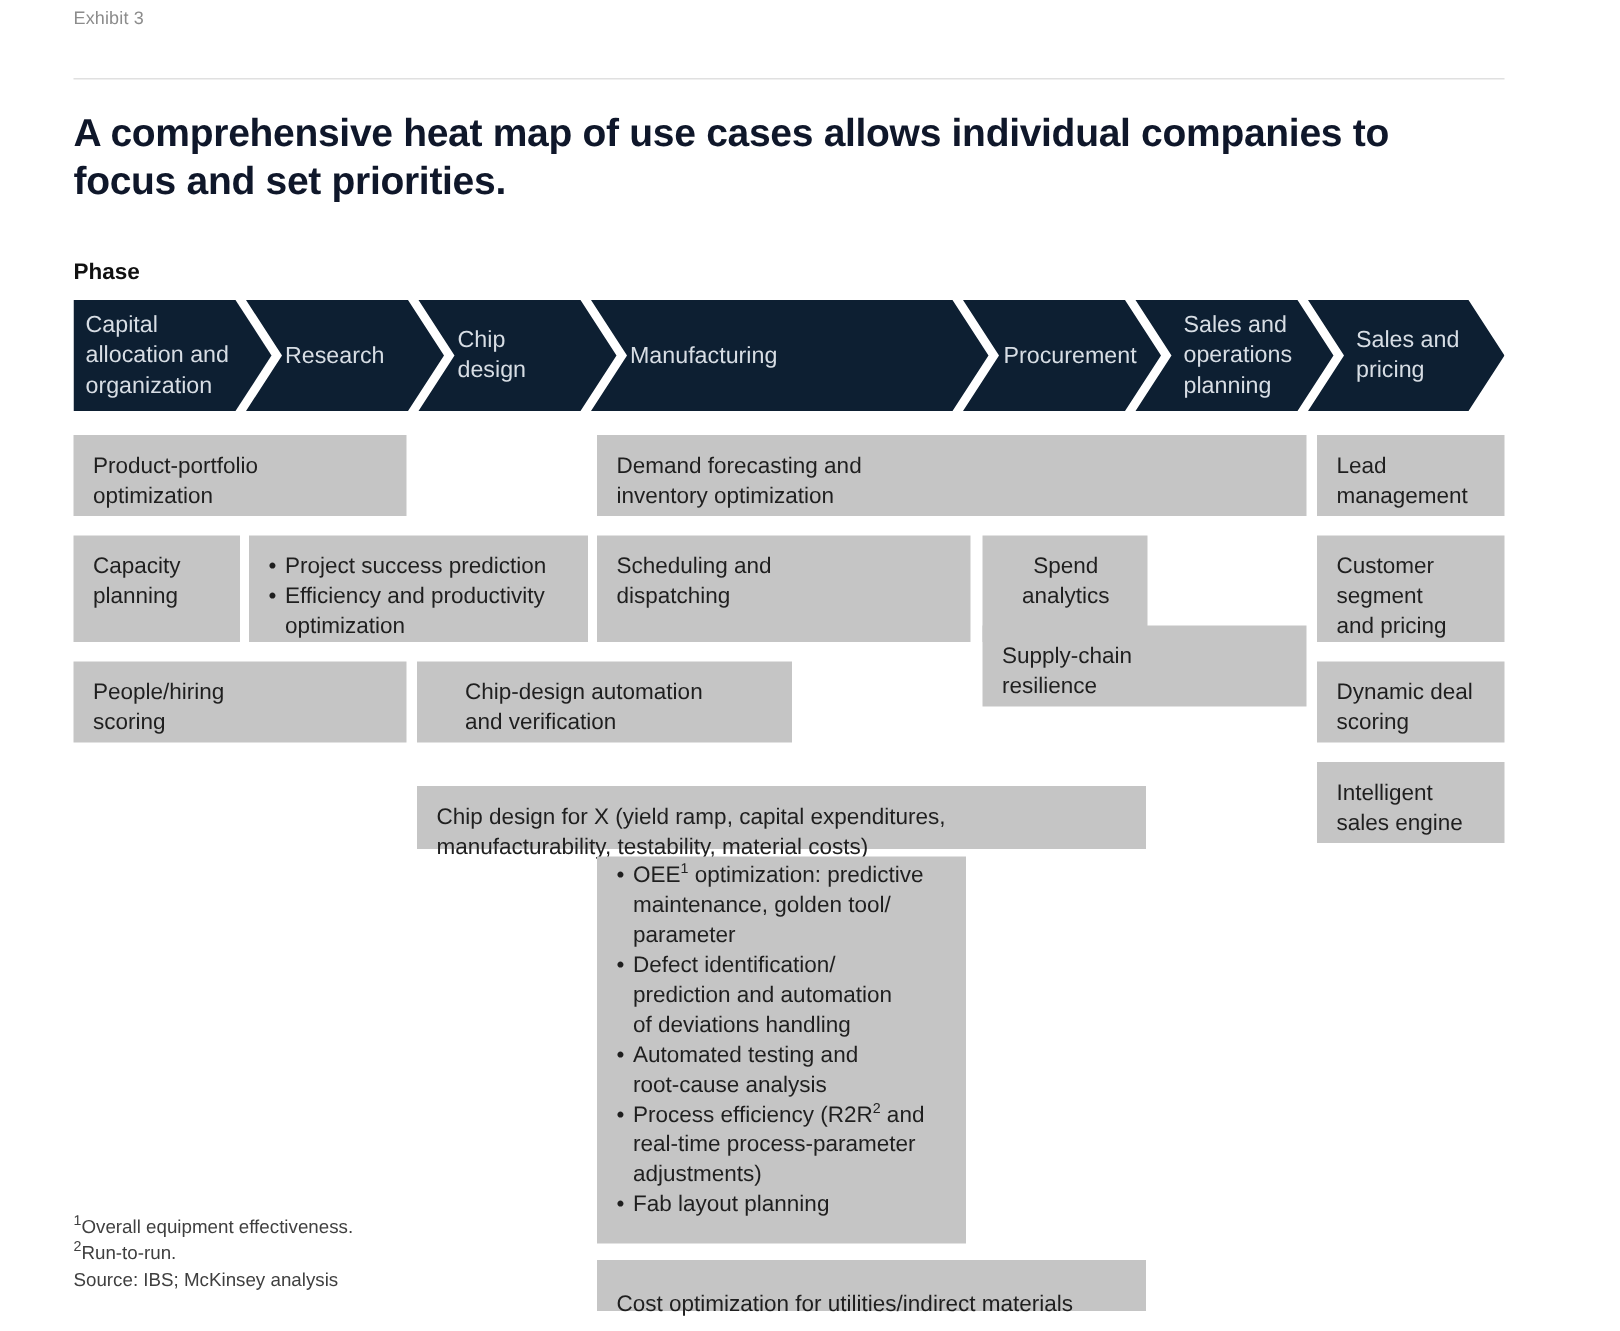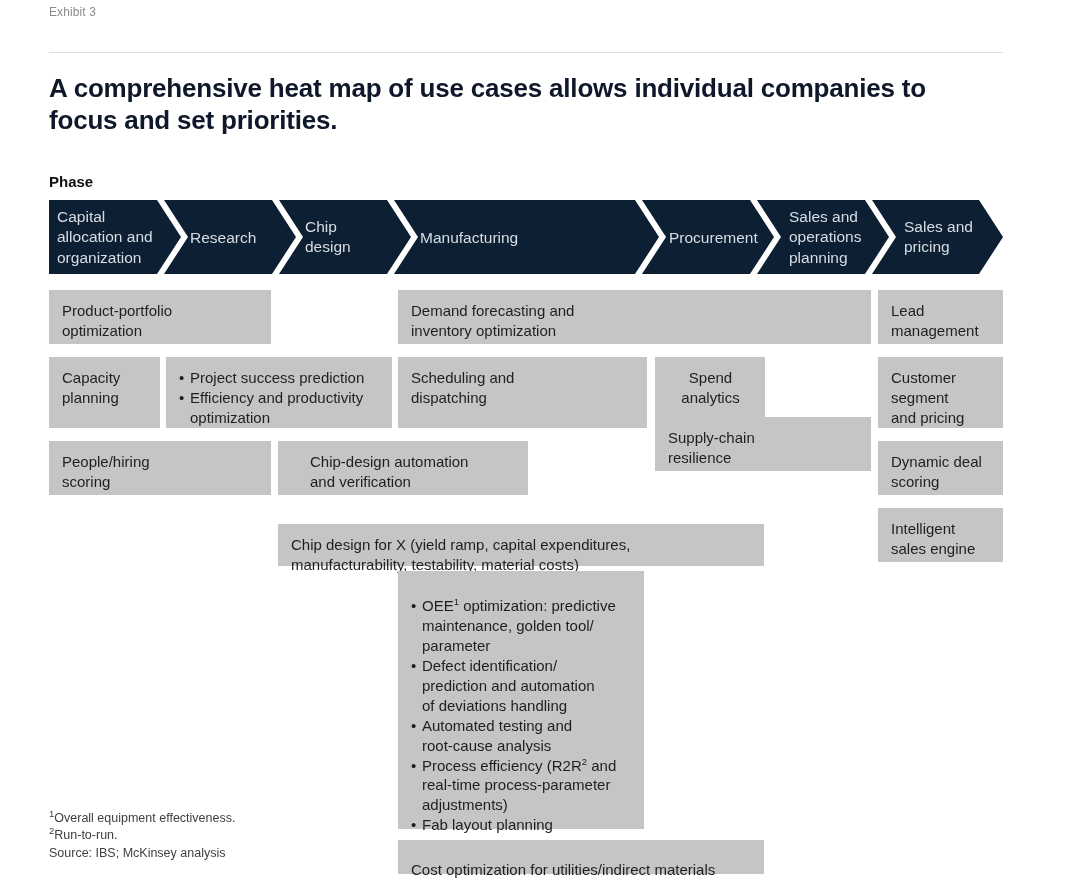--- a/index.html
+++ b/index.html
@@ -245,21 +245,21 @@
   <div class="cell" style="left:278px; top:508px; width:486px; height:42px;margin-top:16px;">
     <span class="txt">Chip design for X (yield ramp, capital expenditures,
 manufacturability, testability, material costs)</span>
   </div>
 
   <div class="cell" style="left:878px; top:508px; width:125px; height:54px;">
     <span class="txt">Intelligent
 sales engine</span>
   </div>
 
-  <div class="cell" style="left:398px; top:571px; width:246px; height:258px; padding-top:25px;">
+  <div class="cell" style="left:398px; top:571px; width:246px; height:258px; padding-top:3px;">
     <ul>
       <li><span class="t"><span>OEE</span><sup>1</sup><span> optimization: predictive
 maintenance, golden tool/
 parameter</span></span></li>
       <li><span class="t"><span>Defect identification/
 prediction and automation
 of deviations handling</span></span></li>
       <li><span class="t"><span>Automated testing and
 root-cause analysis</span></span></li>
       <li><span class="t"><span>Process efficiency (R2R</span><sup>2</sup><span> and

